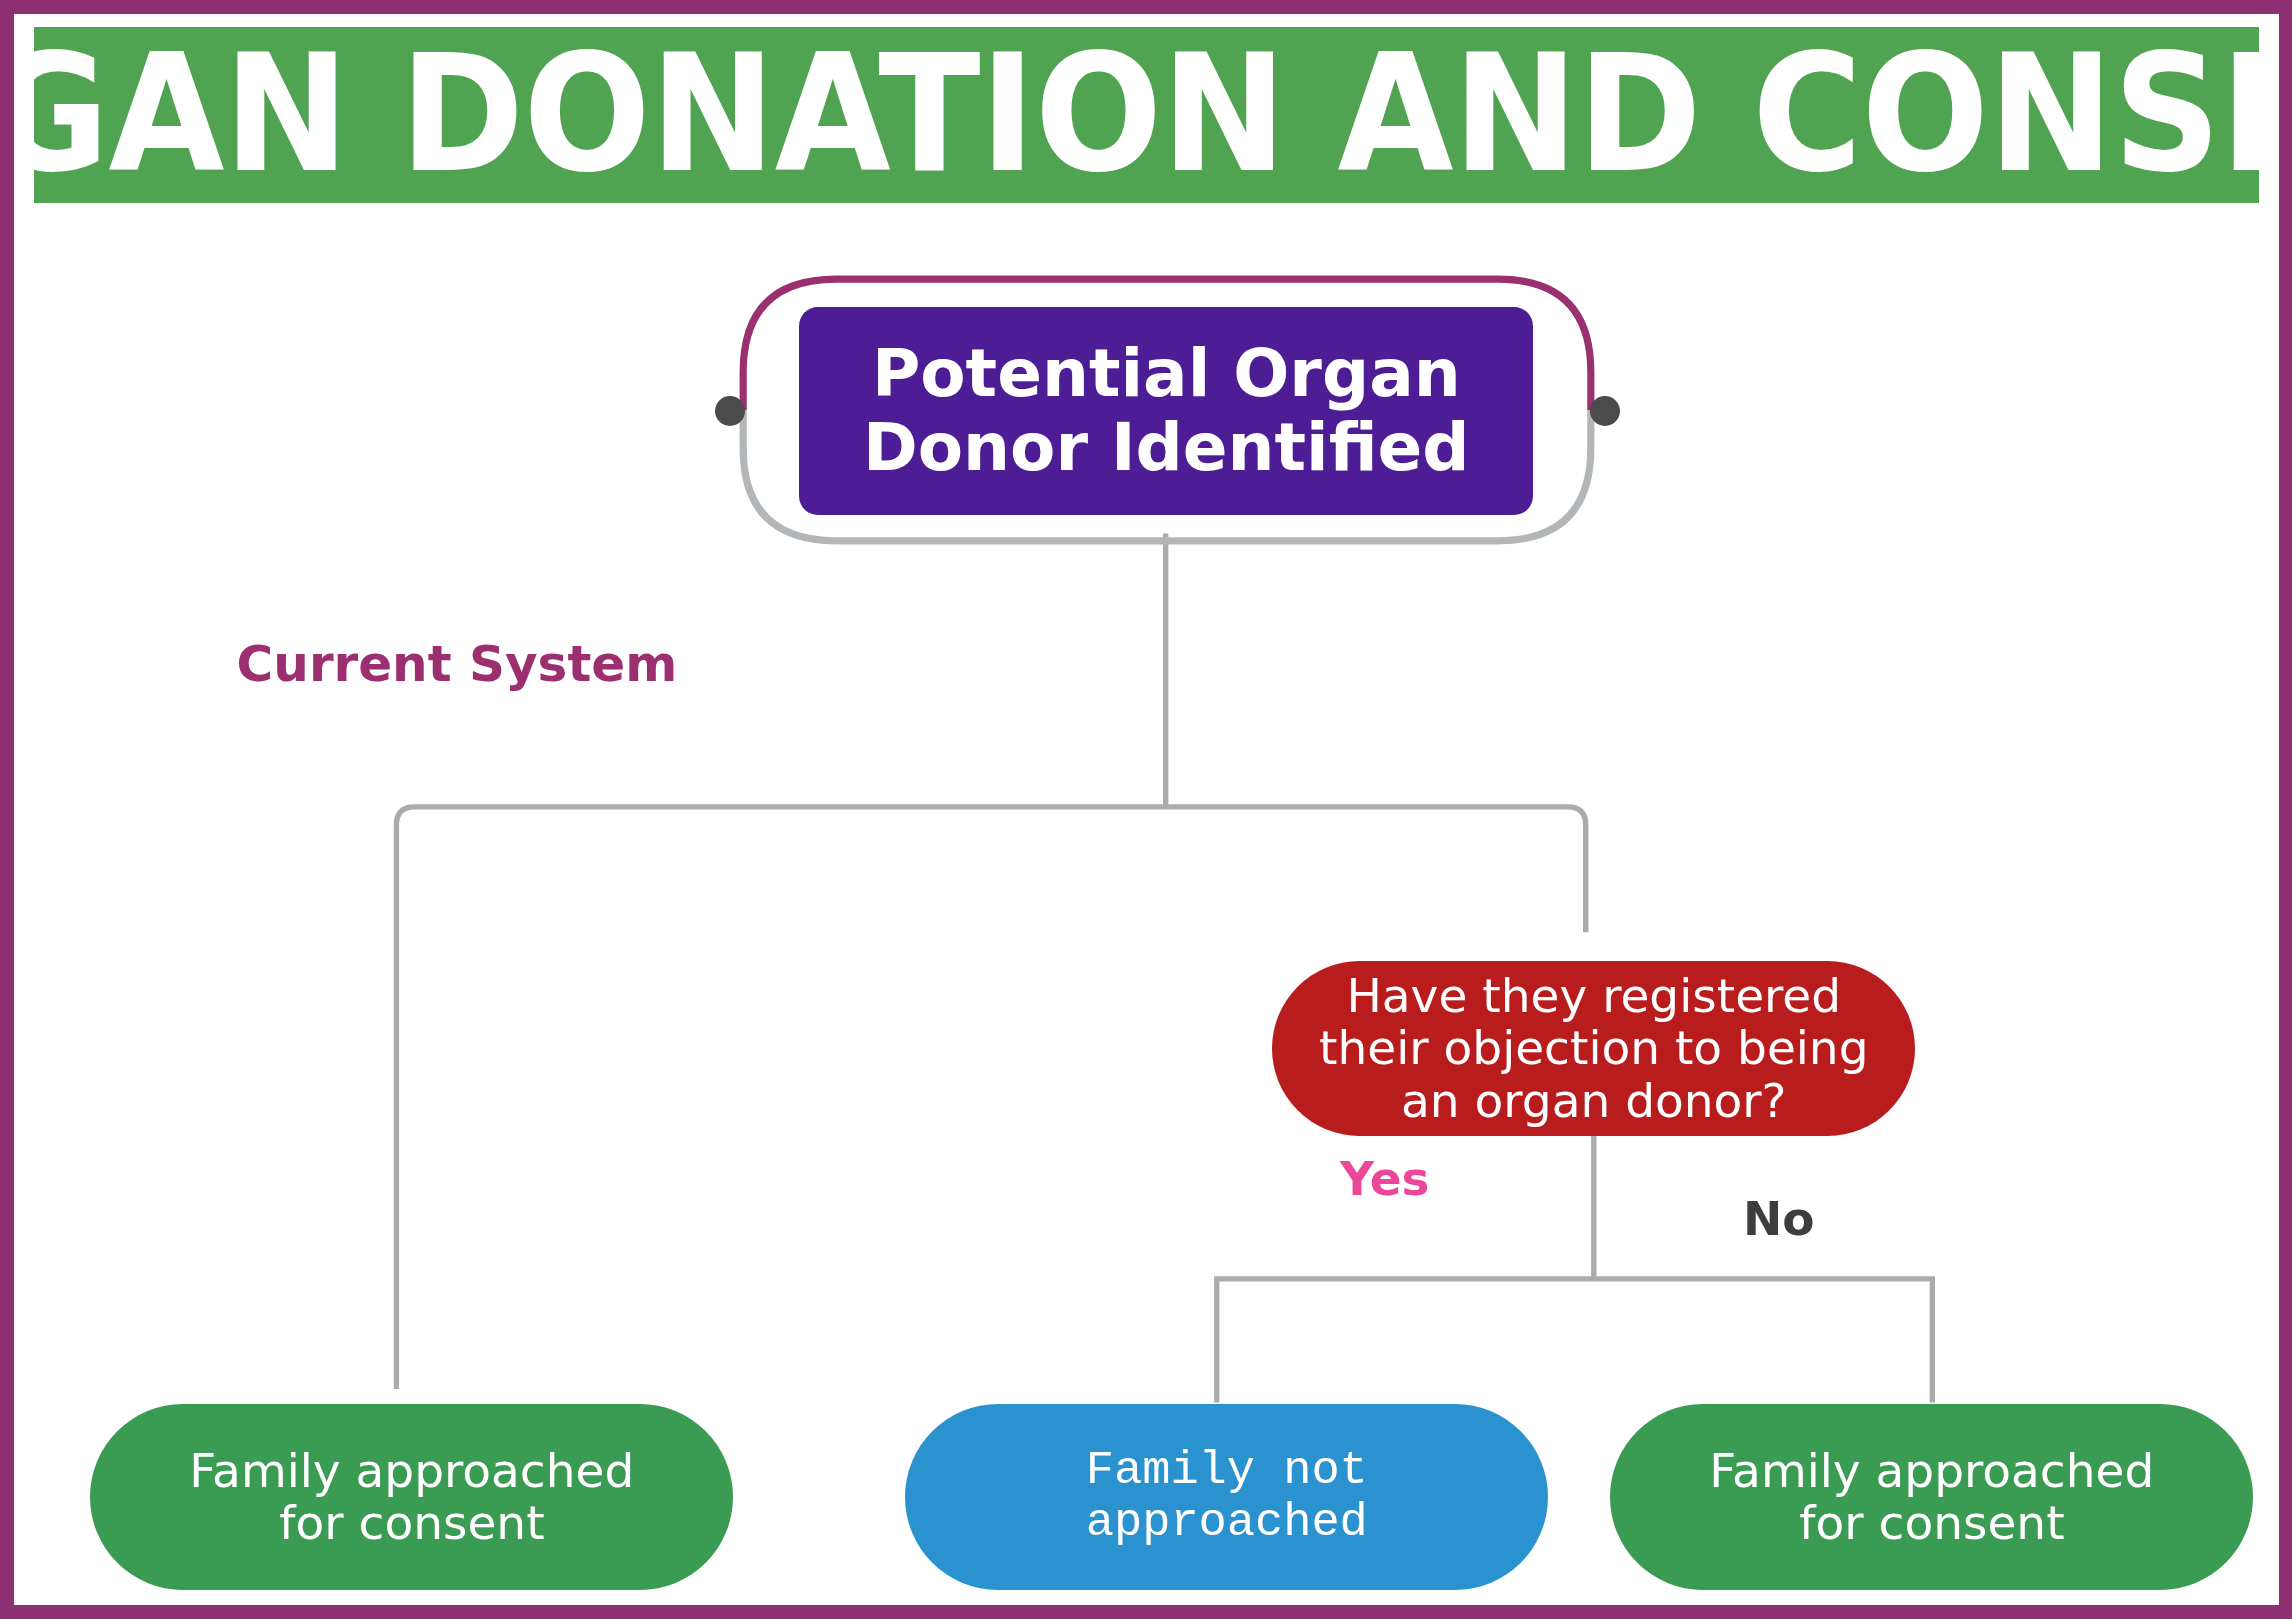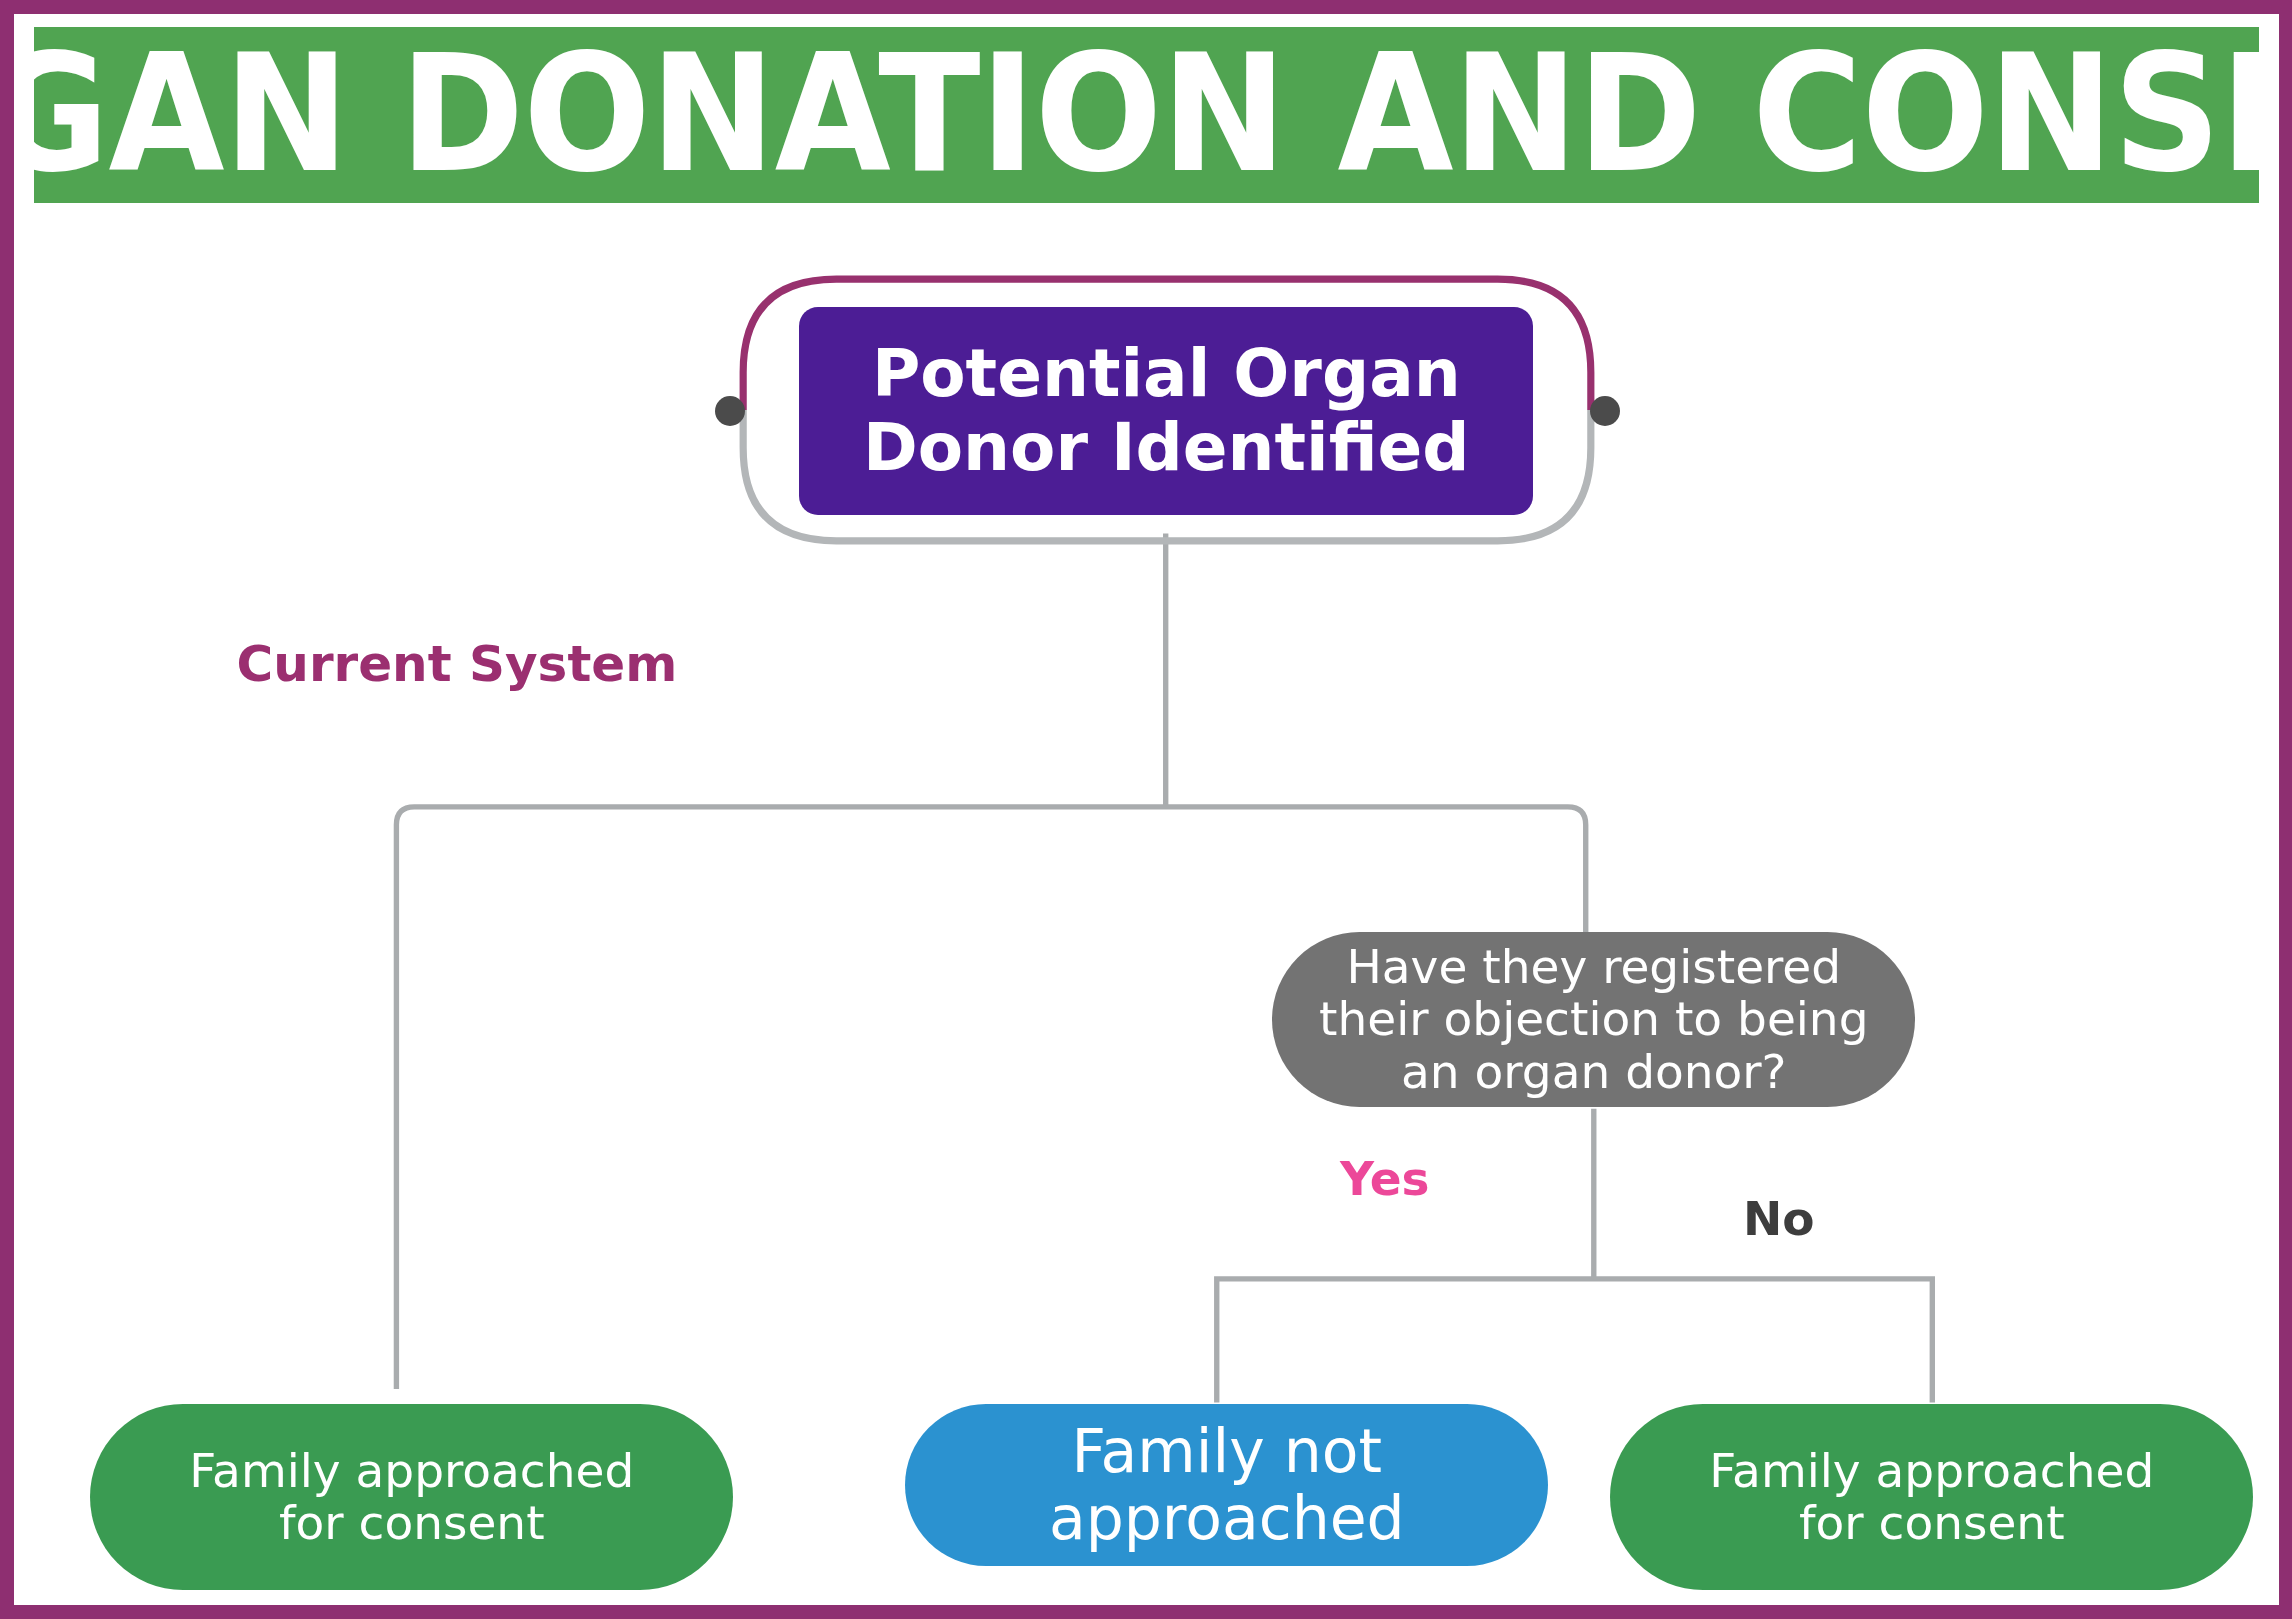--- a/index.html
+++ b/index.html
@@ -126,25 +126,26 @@
     height: 186px;
     border-radius: 93px;
     background: #3a9b52;
     font-size: 47px;
     font-weight: normal;
   }
   #node-blue {
     left: 891px;
     top: 1390px;
     width: 643px;
-    height: 162px;
+    height: 186px;
     border-radius: 93px;
     background: #2b92d0;
-    font-size: 60px;
-    font-weight: normal;
+    font-size: 47px;
+    font-weight: normal;
+    font-family: Liberation Mono, monospace;
   }
   #node-right-green {
     left: 1596px;
     top: 1390px;
     width: 643px;
     height: 186px;
     border-radius: 93px;
     background: #3a9b52;
     font-size: 47px;
     font-weight: normal;
@@ -217,21 +218,21 @@
     </div>
 
     <div class="root-dot" id="root-dot-left" style="background: rgb(75, 75, 75);"></div>
     <div class="root-dot" id="root-dot-right" style="background: rgb(75, 75, 75);"></div>
 
     <div class="node" id="node-root" style="background: #4c1d95; border-radius: 19px;">Potential Organ<br>Donor Identified</div>
 
     <div class="branch-caption" id="caption-current" style="color: rgb(155, 47, 112);">Current System</div>
 
 
-    <div class="node" id="node-question" style="background: #737373;">Have they registered<br>their objection to being<br>an organ donor?</div>
+    <div class="node" id="node-question" style="background: #b91c1c; margin-top: 29px;">Have they registered<br>their objection to being<br>an organ donor?</div>
 
     <div class="yn-label" id="label-yes" style="color: #ec4899;">Yes</div>
     <div class="yn-label" id="label-no" style="color: rgb(61, 61, 61);">No</div>
 
     <div class="node" id="node-left-green" style="background: rgb(58, 155, 82);">Family approached<br>for consent</div>
 
     <div class="node" id="node-blue" style="background: rgb(43, 146, 208);">Family not<br>approached</div>
 
     <div class="node" id="node-right-green" style="background: rgb(58, 155, 82);">Family approached<br>for consent</div>
 

